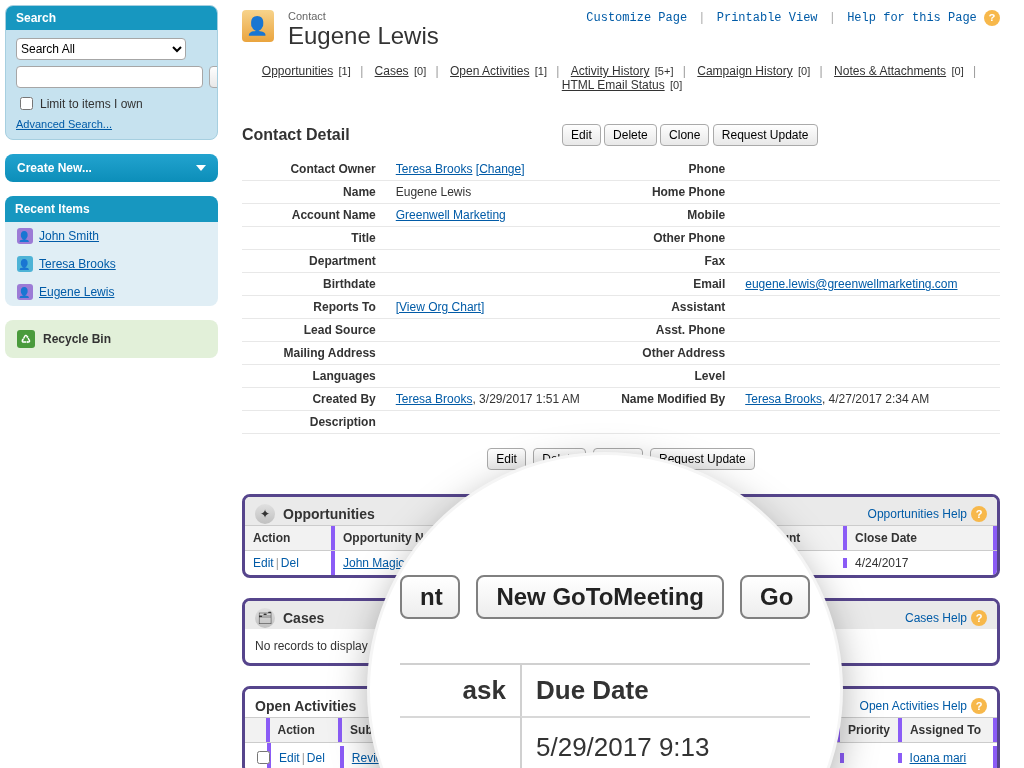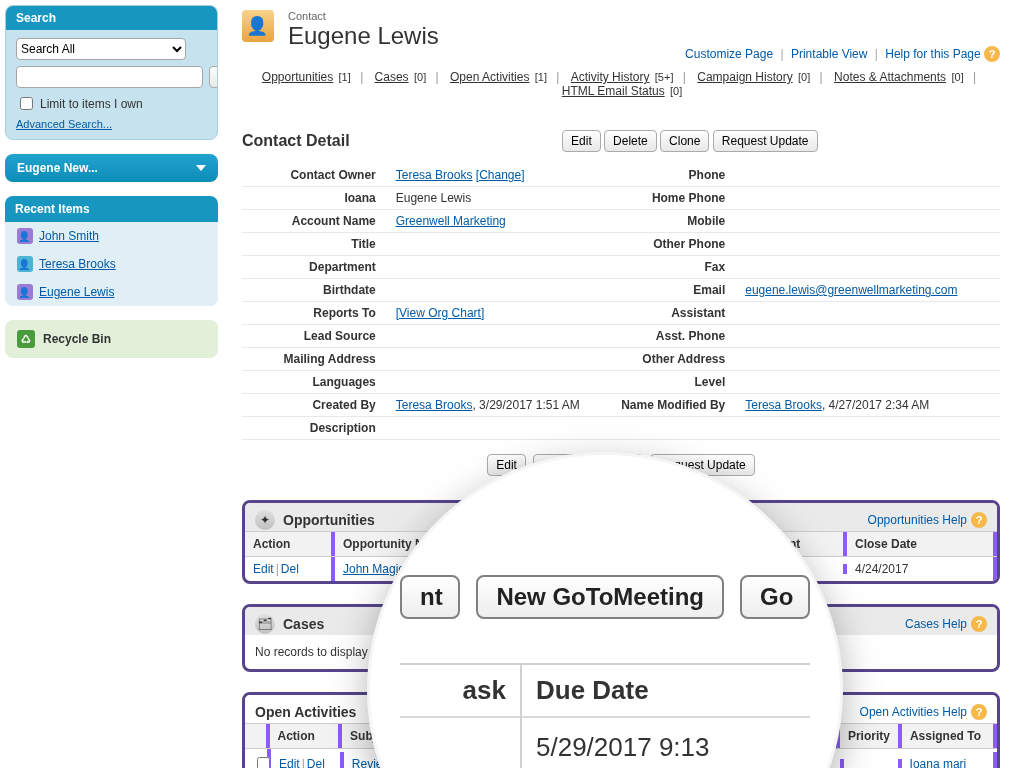--- a/index.html
+++ b/index.html
@@ -137,21 +137,21 @@
         </div>
         <div class="chk-row">
           <input type="checkbox" style="">
           <span>Limit to items I own</span>
         </div>
         <a class="adv-link">Advanced Search...</a>
       </div>
     </div>
 
     <div class="create-new">
-      <span>Eugene New...</span>
+      <span>Create New...</span>
       <span class="tri-down"></span>
     </div>
 
     <div class="recent-panel">
       <div class="recent-header">Recent Items</div>
       <div class="recent-item">
         <span class="ico16 ico-contact">👤</span>
         <a>John Smith</a>
       </div>
       <div class="recent-item">
@@ -173,21 +173,21 @@
   <div class="main">
 
     <div style="display:flex; justify-content:space-between; align-items:flex-start;">
       <div class="contact-head">
         <span class="contact-icon">👤</span>
         <div>
           <div class="small-label">Contact</div>
           <h1 class="big-title">Eugene Lewis</h1>
         </div>
       </div>
-      <div class="help-links" style="margin-top:36px;">
+      <div class="help-links" style="font-family:Liberation Mono, monospace;">
         <a>Customize Page</a>
         <span class="help-sep">|</span>
         <a>Printable View</a>
         <span class="help-sep">|</span>
         <a>Help for this Page</a>
         <span class="qmark">?</span>
       </div>
     </div>
 
     <div class="related-links">
@@ -219,21 +219,21 @@
 
     <table class="detail">
       <tbody>
           <tr>
         <td class="lbl">Contact Owner</td>
         <td class="val"><a>Teresa Brooks</a> <a>[Change]</a></td>
         <td class="lbl">Phone</td>
             <td class="val"></td>
       </tr>
       <tr>
-        <td class="lbl">Ioana</td>
+        <td class="lbl">Name</td>
         <td class="val">Eugene Lewis</td>
         <td class="lbl">Home Phone</td>
             <td class="val"></td>
       </tr>
       <tr>
         <td class="lbl">Account Name</td>
         <td class="val"><a>Greenwell Marketing</a></td>
         <td class="lbl">Mobile</td>
             <td class="val"></td>
       </tr>

